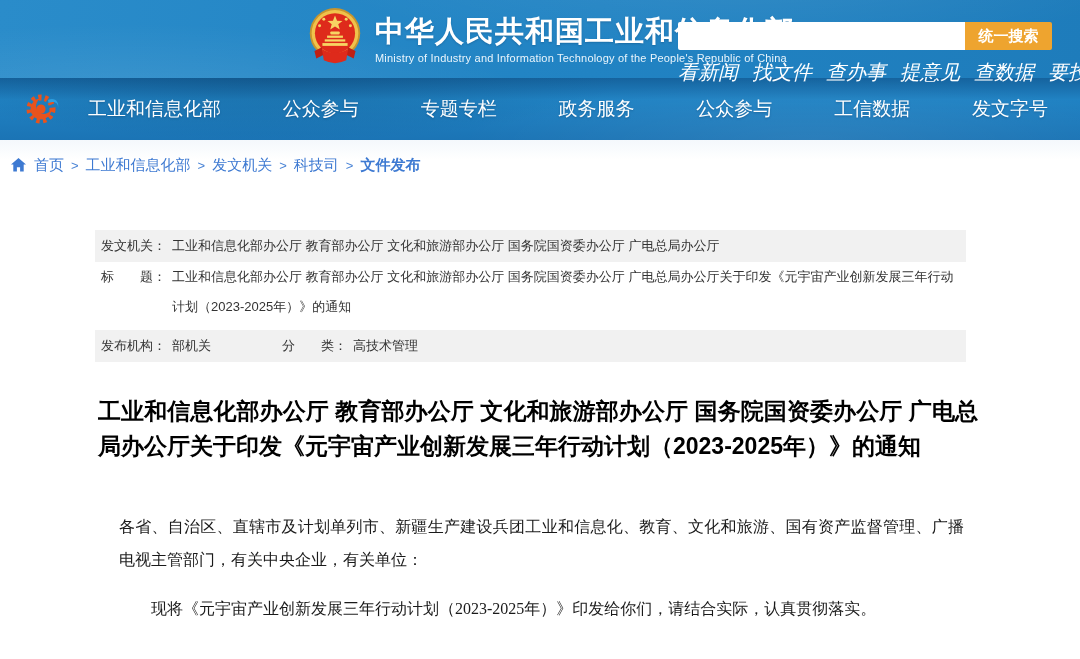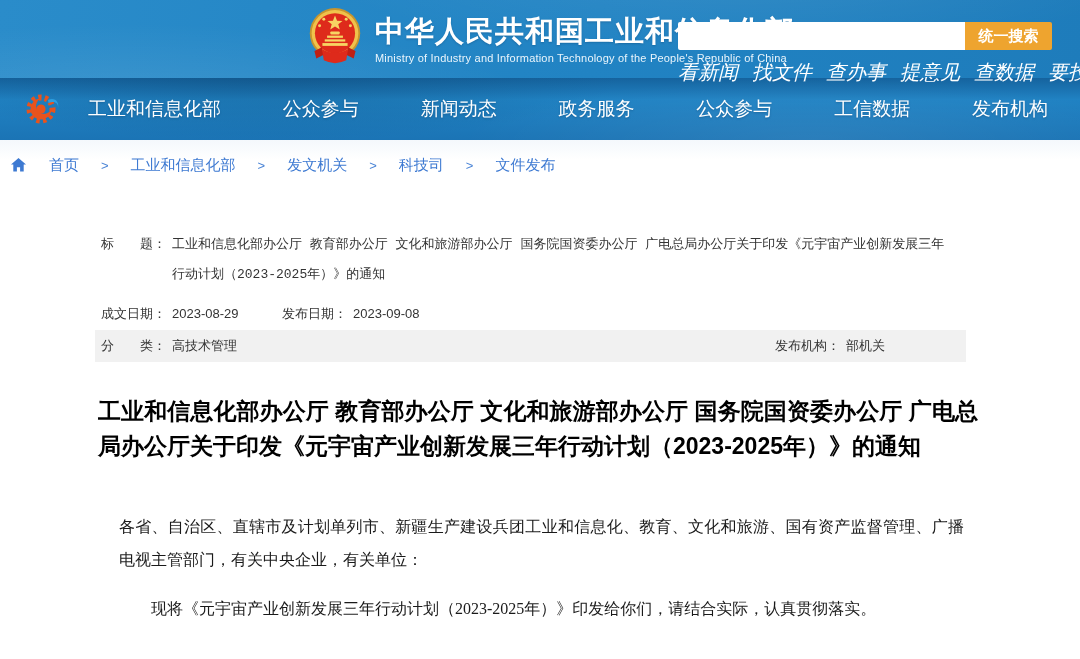--- a/index.html
+++ b/index.html
@@ -60,35 +60,35 @@
     flex:1; display:flex; justify-content:space-between;
     padding:0 32px 0 26px; align-items:center;
   }
   .nav-items a{
     color:#fff; font-size:19px; text-decoration:none; white-space:nowrap;
     text-shadow:0 1px 2px rgba(0,40,80,.3);
   }
 
   
   .breadcrumb{
-    display:flex; align-items:center; gap:22px;
+    display:flex; align-items:center; gap:7px;
     padding:14px 0 0 10px; height:36px;
     font-size:15px; color:#3e7ad2;
     background:linear-gradient(180deg,#f4f8fc 0%,#ffffff 55%);
   }
   .breadcrumb a{ color:#3e7ad2; text-decoration:none; }
-  .breadcrumb .crumb-current{ color:#3e7ad2; }
+  .breadcrumb .crumb-current{ color:#3e7ad2;font-weight:bold; }
   .breadcrumb .sep{ color:#4a84d6; font-size:13px; }
   .home-icon{ width:17px; height:16px; display:block; }
 
   
   .meta-table{ margin:54px 0 0 95px; width:871px; font-size:13px; color:#333; }
   .meta-row{ display:flex; padding:6px 10px 6px 6px; line-height:20px; }
   .meta-row.shaded{ background:#f1f1f1; }
-  .meta-row.title-row{ line-height:30px; padding-top:0; padding-bottom:8px;font-family:Liberation Mono, monospace; }
+  .meta-row.title-row{ line-height:30px; padding-top:0; padding-bottom:8px; }
   .meta-col{ display:flex; }
   .meta-col.col-a{ width:181px; flex:0 0 auto; }
   .meta-col.grow{ flex:1; }
   .meta-label{ white-space:pre; flex:0 0 auto; }
   .meta-value{ padding-left:6px; }
 
   
   .doc-title{
     margin:32px 0 0 98px; width:880px;
     font-size:23px; line-height:35px; font-weight:bold; color:#000;
@@ -151,25 +151,25 @@
 <nav class="mainnav">
   <svg class="nav-logo" viewBox="0 0 38 38" aria-hidden="true">
     <circle cx="17" cy="19" r="11.5" fill="none" stroke="#e8531d" stroke-width="6" stroke-dasharray="3.2 3.2"></circle>
     <path d="M17 8.5 A10.5 10.5 0 1 0 27.5 19 A8 8 0 1 1 17 8.5 Z" fill="#e8531d"></path>
     <circle cx="17" cy="19" r="4.6" fill="#e8531d"></circle>
     <path d="M24 10 C31 7 35.5 12 34 18 C34.5 12.5 30 10.5 24.5 13 Z" fill="#2e9fe0"></path>
   </svg>
   <div class="nav-items">
     <a href="#">工业和信息化部</a>
     <a href="#">公众参与</a>
-    <a href="#">新闻动态</a>
+    <a href="#">专题专栏</a>
     <a href="#">政务服务</a>
     <a href="#">公众参与</a>
     <a href="#">工信数据</a>
-    <a href="#">发布机构</a>
+    <a href="#">发文字号</a>
   </div>
 </nav>
 
 <div class="breadcrumb">
   <svg class="home-icon" viewBox="0 0 16 16" aria-hidden="true">
     <path d="M8 1 L15.5 7.5 H13.2 V14.5 H9.6 V10.2 H6.4 V14.5 H2.8 V7.5 H0.5 Z" fill="#3e7ad2"></path>
   </svg>
   <a href="#">首页</a>
   <span class="sep">&gt;</span>
   <a href="#">工业和信息化部</a>
@@ -177,45 +177,41 @@
   <a href="#">发文机关</a>
   <span class="sep">&gt;</span>
   <a href="#">科技司</a>
   <span class="sep">&gt;</span>
   <span class="crumb-current">文件发布</span>
 </div>
 
 <main>
 
   <div class="meta-table">
+    <div class="meta-row shaded">
+      <div class="meta-col grow">
+        <span class="meta-label">发文机关：</span>
+        <span class="meta-value">工业和信息化部办公厅 教育部办公厅 文化和旅游部办公厅 国务院国资委办公厅 广电总局办公厅</span>
+      </div>
+    </div>
     <div class="meta-row title-row">
       <div class="meta-col grow">
         <span class="meta-label">标　　题：</span>
         <span class="meta-value">工业和信息化部办公厅 教育部办公厅 文化和旅游部办公厅 国务院国资委办公厅 广电总局办公厅关于印发《元宇宙产业创新发展三年行动计划（2023-2025年）》的通知</span>
       </div>
     </div>
-    <div class="meta-row">
+    <div class="meta-row shaded">
       <div class="meta-col col-a">
-        <span class="meta-label">成文日期：</span>
-        <span class="meta-value">2023-08-29</span>
-      </div>
-      <div class="meta-col grow">
-        <span class="meta-label">发布日期：</span>
-        <span class="meta-value">2023-09-08</span>
-      </div>
-    </div>
-    <div class="meta-row shaded">
+        <span class="meta-label">发布机构：</span>
+        <span class="meta-value">部机关</span>
+      </div>
       <div class="meta-col grow">
         <span class="meta-label">分　　类：</span>
         <span class="meta-value">高技术管理</span>
       </div>
-      <div class="meta-col col-a">
-        <span class="meta-label">发布机构：</span>
-        <span class="meta-value">部机关</span>
-      </div>
     </div>
   </div>
 
   <h1 class="doc-title">工业和信息化部办公厅 教育部办公厅 文化和旅游部办公厅 国务院国资委办公厅 广电总局办公厅关于印发《元宇宙产业创新发展三年行动计划（2023-2025年）》的通知</h1>
 
   <div class="doc-body">
     <p>各省、自治区、直辖市及计划单列市、新疆生产建设兵团工业和信息化、教育、文化和旅游、国有资产监督管理、广播电视主管部门，有关中央企业，有关单位：</p>
     <p class="indent">现将《元宇宙产业创新发展三年行动计划（2023-2025年）》印发给你们，请结合实际，认真贯彻落实。</p>
   </div>
 

